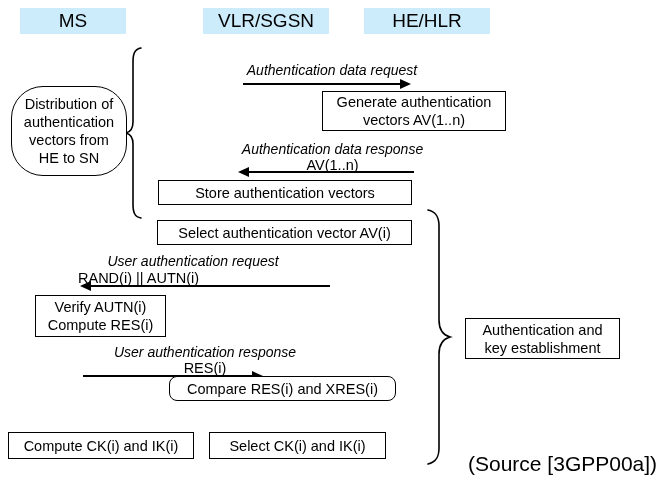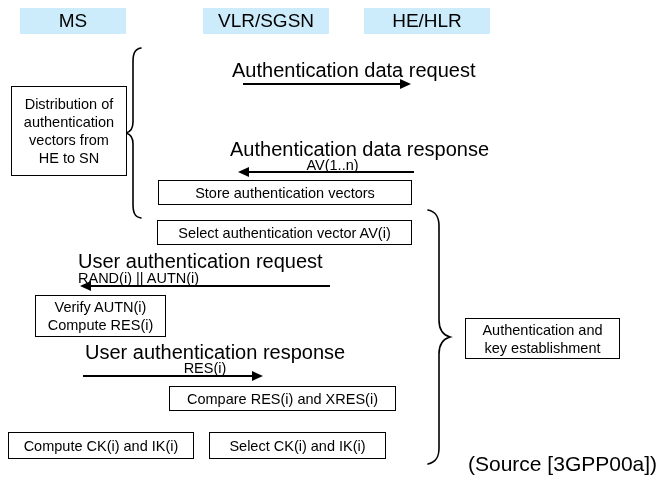--- a/index.html
+++ b/index.html
@@ -41,21 +41,22 @@
     justify-content: center;
     text-align: center;
     font-size: 14.5px;
     line-height: 18px;
     padding: 2px 6px;
     white-space: pre-line;
   }
 
   
   .msg-italic {
-    font-size: 20px;
+    font-style: italic;
+    font-size: 14px;
     line-height: 17px;
     white-space: nowrap;
   }
   .msg-plain {
     font-style: normal;
     font-size: 14.5px;
     line-height: 17px;
     white-space: nowrap;
   }
 
@@ -108,40 +109,44 @@
       <path d="M17 2 C10 3 9 9 9 16 L9 76 C9 83 6 86 2 87 C6 88 9 91 9 98 L9 158 C9 165 10 171 17 172" stroke="#000000" stroke-width="1.6" fill="none" stroke-linecap="round"></path>
     </svg>
   </div>
 
   <div class="abs" style="left:424px; top:208px; width:38px; height:258px;">
     <svg width="38" height="258" viewBox="0 0 38 258" fill="none">
       <path d="M4 2 C13 4 15 10 15 18 L15 112 C15 122 19 127 26 129 C19 131 15 136 15 146 L15 240 C15 248 13 254 4 256" stroke="#000000" stroke-width="1.6" fill="none" stroke-linecap="round"></path>
     </svg>
   </div>
 
-  <div class="abs pbox" style="left:11px; top:86px; width:116px; height:90px;">
+  <div class="abs pbox" style="left:11px; top:86px; width:116px; height:90px;border-radius:32px;">
     <span>Distribution of
 authentication
 vectors from
 HE to SN</span>
   </div>
 
   <div class="abs pbox" style="left:465px; top:318px; width:155px; height:41px;">
     <span>Authentication and
 key establishment</span>
   </div>
 
   <div class="abs msg-italic" style="left:232px; top:62px; width:200px; text-align:center;">
     <span>Authentication data request</span>
   </div>
   <div class="abs" style="left:243px; top:79px; width:170px; height:10px;">
     <div class="abs arrow-line" style="left:0; top:4px; width:160px;"></div>
     <div class="abs arrow-head-right" style="left:157px; top:0;"></div>
   </div>
 
+  <div class="abs pbox" style="left:322px; top:91px; width:184px; height:40px;">
+    <span>Generate authentication
+vectors AV(1..n)</span>
+  </div>
 
   <div class="abs msg-italic" style="left:230px; top:141px; width:205px; text-align:center;">
     <span>Authentication data response</span>
   </div>
   <div class="abs msg-plain" style="left:230px; top:157px; width:205px; text-align:center;">
     <span>AV(1..n)</span>
   </div>
   <div class="abs" style="left:238px; top:167px; width:176px; height:10px;">
     <div class="abs arrow-head-left" style="left:0; top:0;"></div>
     <div class="abs arrow-line" style="left:9px; top:4px; width:167px;"></div>
@@ -175,21 +180,21 @@
     <span>RES(i)</span>
   </div>
   <div class="abs msg-italic" style="left:85px; top:344px; width:240px; text-align:center;">
     <span>User authentication response</span>
   </div>
   <div class="abs" style="left:83px; top:371px; width:185px; height:10px;">
     <div class="abs arrow-line" style="left:0; top:4px; width:172px;"></div>
     <div class="abs arrow-head-right" style="left:169px; top:0;"></div>
   </div>
 
-  <div class="abs pbox" style="left:169px; top:386px; width:227px; height:25px;">
+  <div class="abs pbox" style="left:169px; top:376px; width:227px; height:25px;border-radius:8px;">
     <span>Compare RES(i) and XRES(i)</span>
   </div>
 
   <div class="abs pbox" style="left:8px; top:432px; width:186px; height:27px;">
     <span>Compute CK(i) and IK(i)</span>
   </div>
 
   <div class="abs pbox" style="left:209px; top:432px; width:177px; height:27px;">
     <span>Select CK(i) and IK(i)</span>
   </div>

